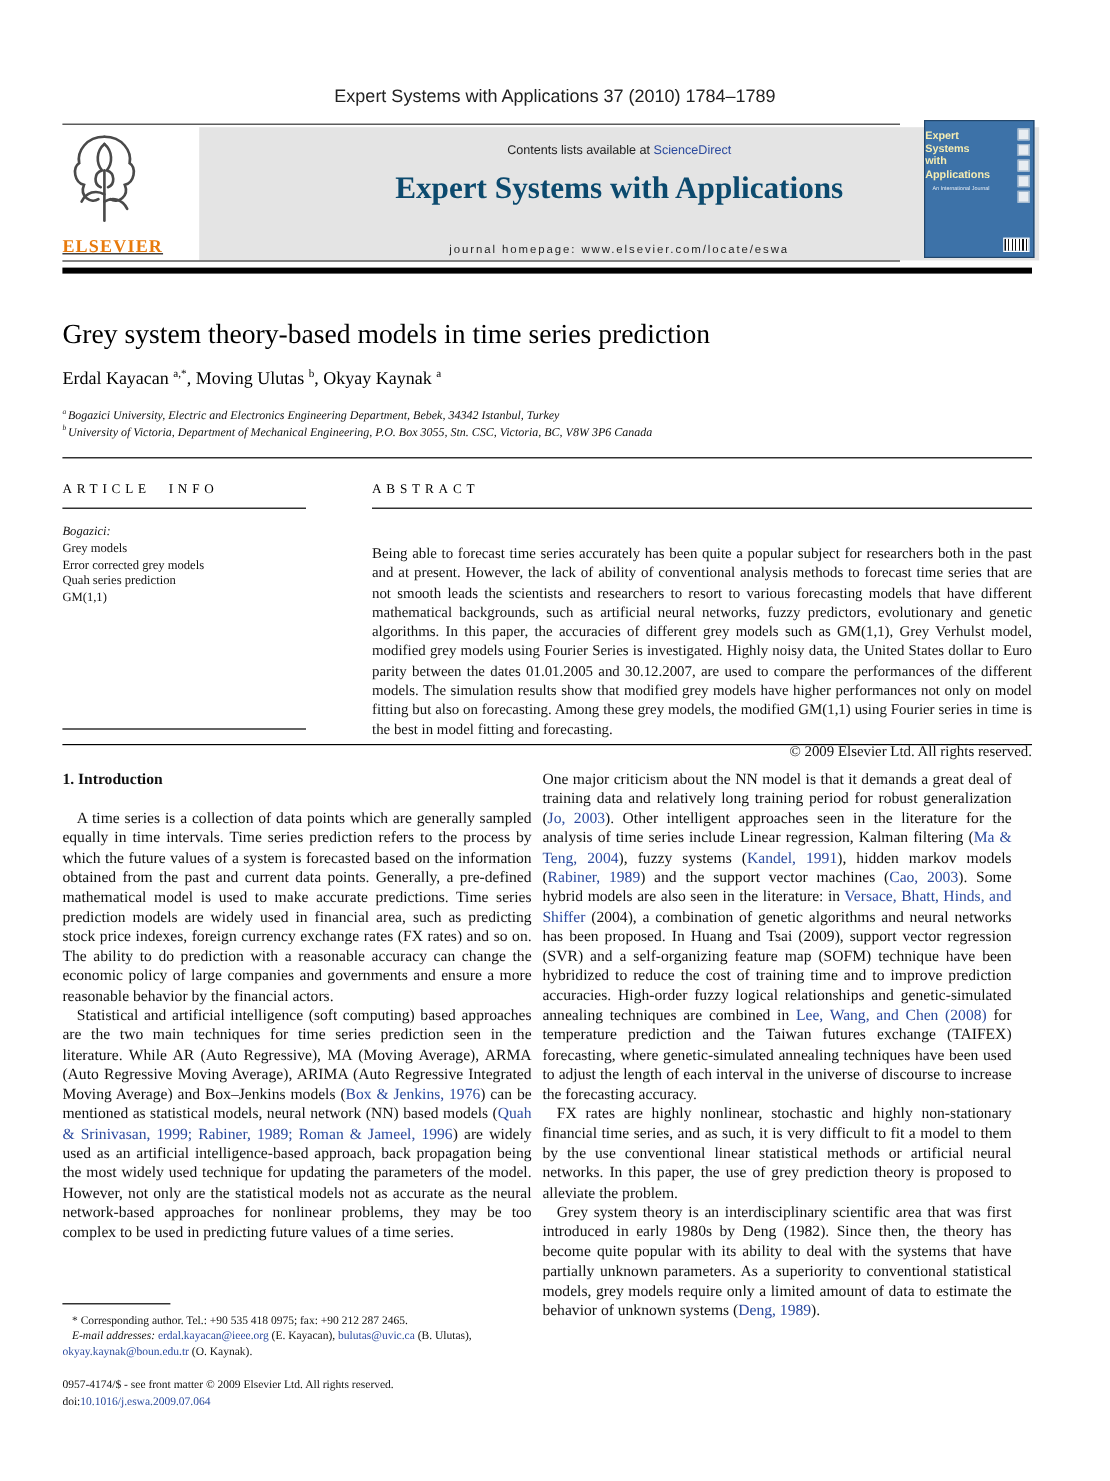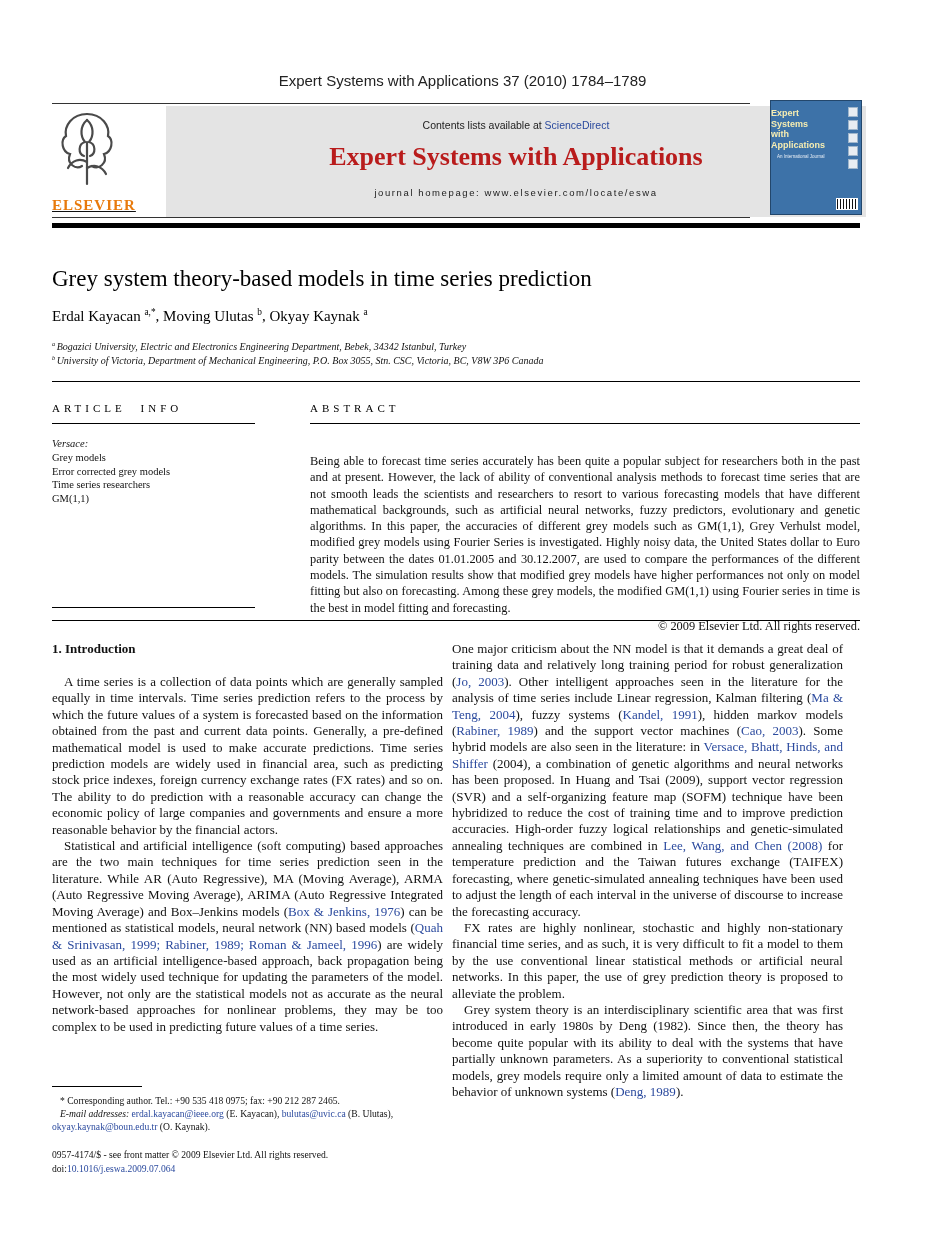--- a/index.html
+++ b/index.html
@@ -30,22 +30,22 @@
   .elsevier-text {
     color:var(--orange,#e87a0c); font-weight:bold; font-size:15px;
     letter-spacing:1px; margin-top:1px; font-family:"Liberation Serif", serif;
   }
 
   .masthead-banner {
     position:absolute; top:106px; left:166px; width:700px; height:111px;
     background:var(--masthead-bg,#e4e4e4); text-align:center;
   }
   .contents-line { margin-top:13px; font-size:10.5px; font-family:"Liberation Sans", sans-serif; color:#222; }
-  .banner-title  { margin-top:11px; font-size:26px; font-weight:bold; color:#b91c1c; }
-  .homepage-line { margin-top:15px; font-size:9.5px; letter-spacing:1.6px; font-family:"Liberation Sans", sans-serif; color:#222; }
+  .banner-title  { margin-top:11px; font-size:26px; font-weight:bold; color:#0c4a6e; }
+  .homepage-line { margin-top:31px; font-size:9.5px; letter-spacing:1.6px; font-family:"Liberation Sans", sans-serif; color:#222; }
 
   .cover {
     position:absolute; top:100px; left:770px; width:92px; height:115px;
     background:var(--cover-bg,#3d72a8); border:1px solid #23476c;
   }
   .cover-title { padding:7px 0 0 0; }
   .cover-title div {
     color:#f6edb2; font-family:"Liberation Sans", sans-serif;
     font-weight:bold; font-size:9px; line-height:10.5px;
   }
@@ -150,24 +150,24 @@
   <h1 class="title">Grey system theory-based models in time series prediction</h1>
 
   <div class="authors"><span>Erdal Kayacan </span><sup>a,*</sup><span>, Moving Ulutas </span><sup>b</sup><span>, Okyay Kaynak </span><sup>a</sup></div>
   <div class="affil affil-1"><sup>a </sup><span>Bogazici University, Electric and Electronics Engineering Department, Bebek, 34342 Istanbul, Turkey</span></div>
   <div class="affil affil-2"><sup>b </sup><span>University of Victoria, Department of Mechanical Engineering, P.O. Box 3055, Stn. CSC, Victoria, BC, V8W 3P6 Canada</span></div>
 
   <div class="hr rule-affil"></div>
 
   <div class="info-col">
     <div class="col-head">ARTICLE INFO</div>
-    <div class="keywords-label">Versace:</div>
+    <div class="keywords-label">Bogazici:</div>
     <div class="keyword">Grey models</div>
     <div class="keyword">Error corrected grey models</div>
-    <div class="keyword">Time series researchers</div>
+    <div class="keyword">Quah series prediction</div>
     <div class="keyword">GM(1,1)</div>
   </div>
   <div class="rule-info-bottom"></div>
 
   <div class="abstract-col">
     <div class="col-head">ABSTRACT</div>
     <p class="abstract-text">Being able to forecast time series accurately has been quite a popular subject for researchers both in the past and at present. However, the lack of ability of conventional analysis methods to forecast time series that are not smooth leads the scientists and researchers to resort to various forecasting models that have different mathematical backgrounds, such as artificial neural networks, fuzzy predictors, evolutionary and genetic algorithms. In this paper, the accuracies of different grey models such as GM(1,1), Grey Verhulst model, modified grey models using Fourier Series is investigated. Highly noisy data, the United States dollar to Euro parity between the dates 01.01.2005 and 30.12.2007, are used to compare the performances of the different models. The simulation results show that modified grey models have higher performances not only on model fitting but also on forecasting. Among these grey models, the modified GM(1,1) using Fourier series in time is the best in model fitting and forecasting.</p>
     <div class="copyright">© 2009 Elsevier Ltd. All rights reserved.</div>
   </div>
 

